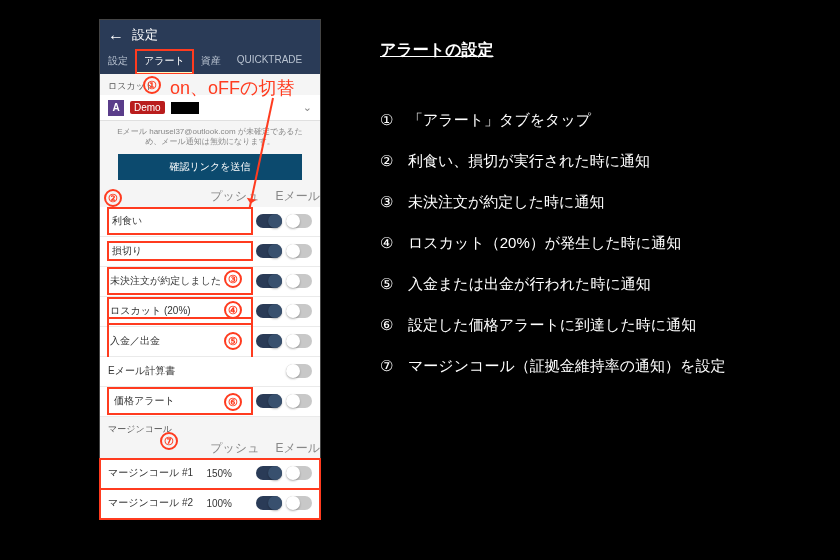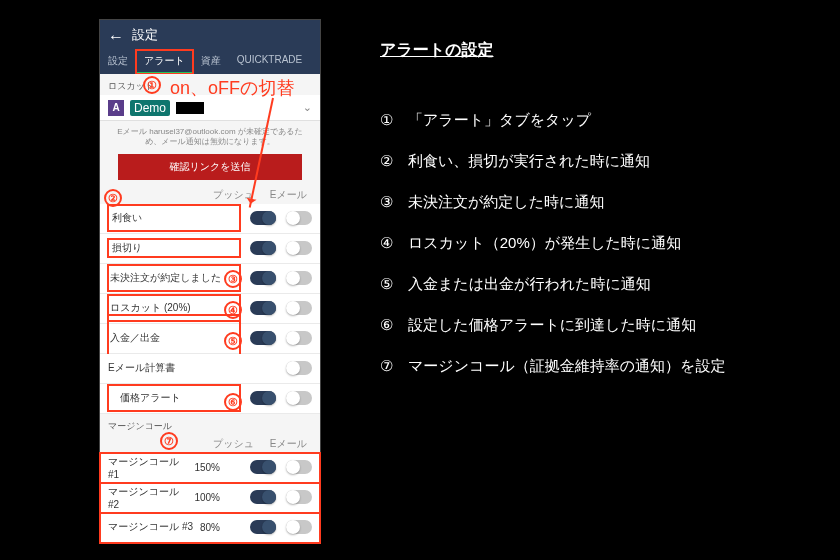--- a/index.html
+++ b/index.html
@@ -45,21 +45,21 @@
     display: flex;
     height: 24px;
     font-size: 10px;
   }
   .app-tab {
     padding: 4px 8px;
     color: #b8c2d0;
   }
   .app-tab.active {
     color: #fff;
-    border-bottom: 2px solid #22c55e;
+    border-bottom: 2px solid #fef9c3;
   }
   .tab-highlight { 
     outline: 2px solid #ff3b1f;
     outline-offset: -1px;
   }
   
   .app-body { background: #f5f5f5; }
   .section-label {
     font-size: 9px; color: #555;
     padding: 6px 8px 2px;
@@ -70,53 +70,52 @@
     display: flex; align-items: center;
     height: 26px; padding: 0 8px; gap: 6px;
     border-bottom: 1px solid #e0e0e0;
   }
   .acct-icon {
     width: 16px; height: 16px; background: #5a3d8a; color: #fff;
     display: flex; align-items: center; justify-content: center;
     font-size: 10px; font-weight: bold;
   }
   .demo-badge {
-    background: #0f766e; color: #fff;
-    font-size: 12px; padding: 1px 4px; border-radius: 2px;
+    background: #b91c1c; color: #fff;
+    font-size: 10px; padding: 1px 4px; border-radius: 2px;
   }
   .acct-num { background: #000; color: #000; padding: 0 14px; height: 12px; }
   .acct-chevron { margin-left: auto; color: #888; }
   .email-notice {
     font-size: 8px; color: #888;
     text-align: center;
     padding: 6px 14px 4px;
     line-height: 1.3;
   }
   .confirm-btn {
-    background: #b91c1c; color: #fff;
+    background: #0c4a6e; color: #fff;
     text-align: center;
     margin: 2px 18px 6px;
     padding: 6px 0;
     font-size: 10px;
   }
   .col-headers {
     display: flex; justify-content: flex-end;
-    font-size: 10px; color: #888;
-    padding: 2px 13px;
+    font-size: 12px; color: #888;
+    padding: 2px 0;
     gap: 8px;
   }
   .col-headers span:first-child { margin-right: 8px; }
   .setting-row {
     background: #fff;
     display: flex; align-items: center;
     height: 30px;
     padding: 0 8px;
     border-bottom: 1px solid #eaeaea;
     position: relative;
-    gap: 6px;
   }
   .setting-row .label { flex: 1; font-size: 10px; }
   .setting-row .pct { margin-right: 20px; font-size: 10px; }
   .toggle {
     width: 26px; height: 14px; border-radius: 7px;
     background: #c8c8c8; position: relative;
     margin-left: 4px;
   }
   .toggle::after {
     content: ""; position: absolute;
@@ -249,21 +248,21 @@
         <span class="label redbox" style="padding:16px 2px;">入金／出金</span>
         <span class="toggle on"></span>
         <span class="toggle"></span>
       </div>
       <div class="setting-row">
         <span class="label">Eメール計算書</span>
         <span style="width:26px;margin-left:4px;"></span>
         <span class="toggle"></span>
       </div>
       <div class="setting-row">
-        <span class="label redbox" style="padding:6px 12px;">価格アラート</span>
+        <span class="label redbox" style="padding:6px 6px;">価格アラート</span>
         <span class="toggle on"></span>
         <span class="toggle"></span>
       </div>
 
       <div class="section-label">マージンコール</div>
       <div class="col-headers">
         <span>プッシュ</span>
         <span>Eメール</span>
       </div>
       <div class="setting-row redbox">
@@ -271,26 +270,20 @@
         <span class="pct">150%</span>
         <span class="toggle on"></span>
         <span class="toggle"></span>
       </div>
       <div class="setting-row redbox">
         <span class="label">マージンコール #2</span>
         <span class="pct">100%</span>
         <span class="toggle on"></span>
         <span class="toggle"></span>
       </div>
-      <div class="setting-row redbox">
-        <span class="label">マージンコール #3</span>
-        <span class="pct">80%</span>
-        <span class="toggle on"></span>
-        <span class="toggle"></span>
-      </div>
     </div>
   </div>
 </div>
 
 <div class="explain">
   <h1>アラートの設定</h1>
   <ul class="steps">
     <li>
         <span class="n">①</span>
         <span>「アラート」タブをタップ</span>

